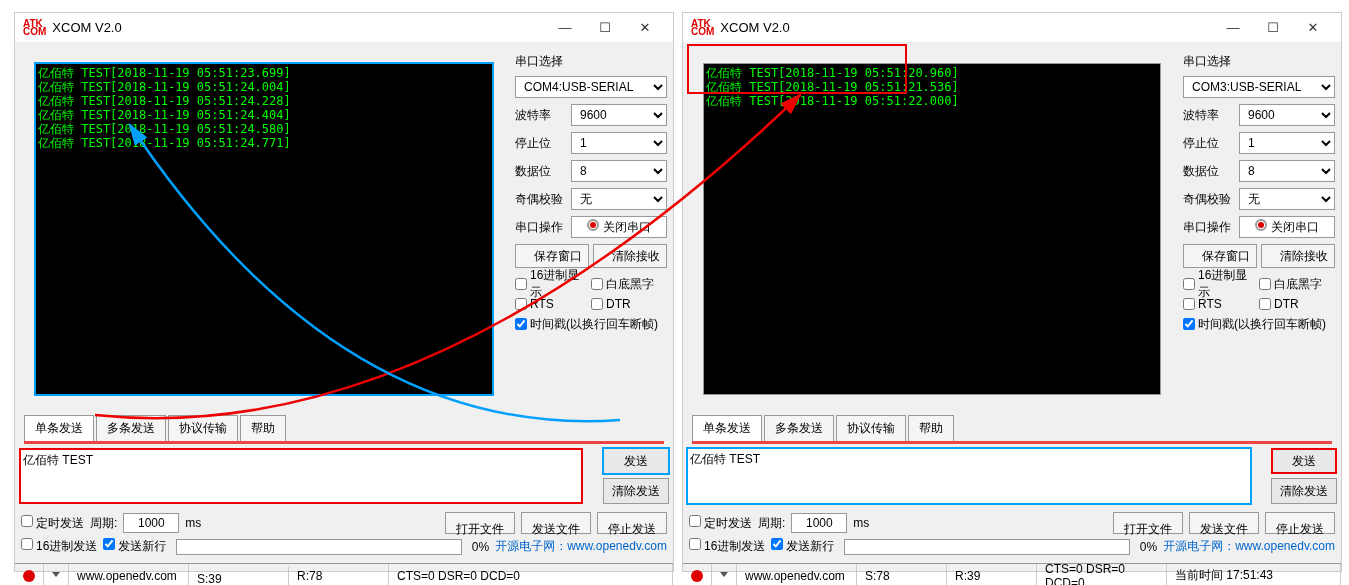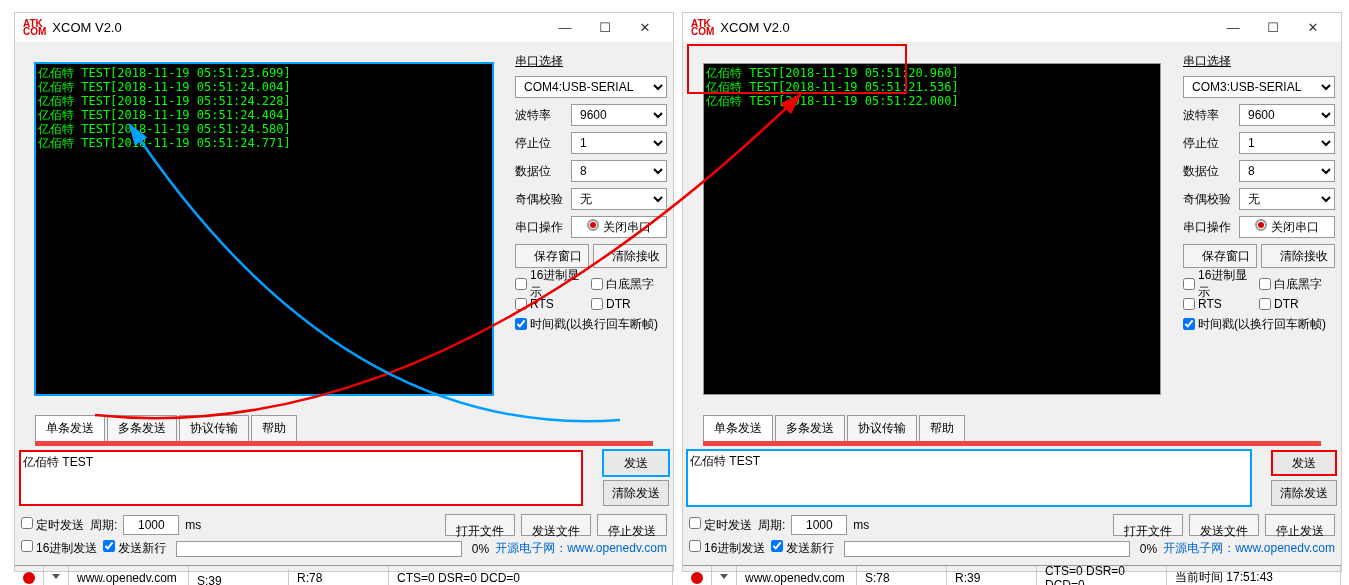--- a/index.html
+++ b/index.html
@@ -6,32 +6,32 @@
 body { background: #fff; width: 1349px; height: 585px; position: relative; }
 .window { position: absolute; border: 1px solid #ccc; background: #f0f0f0; }
 .titlebar { height: 30px; display: flex; align-items: center; padding: 0 8px; background: #fff; border-bottom: 1px solid #eee; }
 .titlebar .logo { color: #d00; font-weight: bold; font-size: 10px; line-height: 8px; margin-right: 6px; }
 .titlebar .title { flex: 1; font-size: 13px; }
 .winbtn { width: 40px; height: 28px; display: flex; align-items: center; justify-content: center; font-size: 13px; color: #333; }
 .body { display: flex; position: relative; }
 .terminal { background: #000; color: #0f0; font-family: "Consolas", monospace; font-size: 12px; padding: 2px; white-space: pre; line-height: 14px; overflow: hidden; flex: 1; margin: 20px; border: 1px solid #999; }
 .terminal .prefix { color: #0f0; }
 .sidepanel { width: 160px; padding: 6px 6px 0 2px; }
-.sidepanel .lbl { margin: 4px 0 6px 0; text-decoration: underline; }
+.sidepanel .lbl { margin: 4px 0 6px 0; }
 .row { display: flex; align-items: center; margin-bottom: 6px; }
 .row label { width: 56px; }
 .row select, .row .btn { flex: 1; height: 22px; border: 1px solid #999; background: #fff; font-size: 12px; padding: 0 4px; }
 .row .radio { width: 12px; height: 12px; border-radius: 50%; border: 2px solid #999; margin-right: 4px; display: inline-block; position: relative; }
 .row .radio::after { content: ''; width: 6px; height: 6px; background: #d00; border-radius: 50%; position: absolute; top: 1px; left: 1px; }
 .btnrow { display: flex; gap: 4px; margin-bottom: 6px; }
 .btnrow button { flex: 1; height: 24px; border: 1px solid #999; background: #f5f5f5; font-size: 12px; padding-left: 12px; }
 .chkgrid { display: flex; flex-wrap: wrap; }
 .chkgrid label { width: 50%; display: flex; align-items: center; height: 20px; }
 .chkgrid input, .bottompanel input[type=checkbox] { margin-right: 3px; width: 12px; height: 12px; }
-.tabs { display: flex; border-bottom: 5px solid #ef4444; margin: 0 20px; }
+.tabs { display: flex; border-bottom: 3px solid #ef4444; margin: 0 9px; }
 .tabs .tab { padding: 4px 10px; border: 1px solid #999; border-bottom: none; margin-right: 2px; background: #f5f5f5; }
 .tabs .tab.active { background: #fff; }
 .sendarea { display: flex; margin: 4px; gap: 20px; }
 .sendarea textarea { flex: 1; height: 56px; border: 1px solid #999; padding: 2px; font-size: 12px; resize: none; font-family: inherit; }
 .sendbtns { width: 66px; display: flex; flex-direction: column; gap: 4px; }
 .sendbtns button { height: 26px; border: 1px solid #999; background: #e8e8e8; }
 .bottompanel { padding: 4px 6px; }
 .brow { display: flex; align-items: center; margin-bottom: 4px; gap: 6px; }
 .brow .field { width: 56px; height: 20px; border: 1px solid #999; background: #fff; text-align: center; }
 .brow button { height: 22px; padding: 8px 10px; border: 1px solid #999; background: #f5f5f5; }

